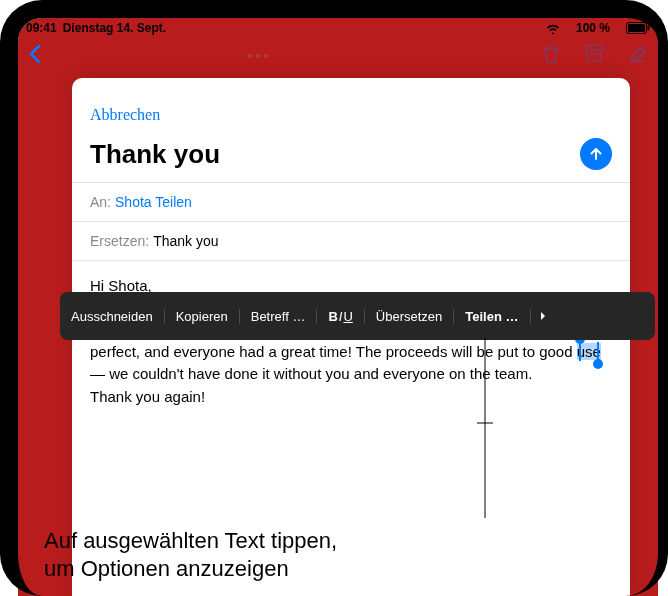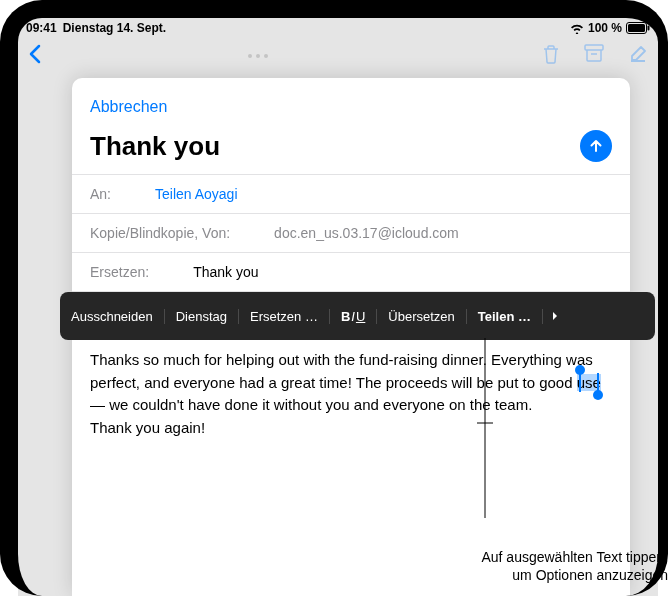--- a/index.html
+++ b/index.html
@@ -29,21 +29,21 @@
       box-sizing: border-box;
       pointer-events: none;
       z-index: 100;
     }
     .screen {
       position: absolute;
       top: 18px;
       left: 18px;
       right: 10px;
       bottom: 0;
-      background: #e5e5e5;
+      background: #b91c1c;
       border-top-left-radius: 24px;
       border-top-right-radius: 8px;
       overflow: hidden;
     }
     .status-bar {
       height: 20px;
       display: flex;
       align-items: center;
       padding: 0 8px;
       font-size: 12px;
@@ -52,21 +52,21 @@
     }
     .status-left {
       display: flex;
       align-items: center;
       gap: 6px;
     }
     .status-right {
       margin-left: auto;
       display: flex;
       align-items: center;
-      gap: 4px;
+      gap: 16px;
     }
     .wifi-icon svg, .battery-icon svg {
       display: block;
     }
     .nav-bar {
       height: 36px;
       display: flex;
       align-items: center;
       padding: 0 10px;
       position: relative;
@@ -101,21 +101,22 @@
       left: 54px;
       right: 28px;
       bottom: 0;
       background: #fff;
       border-radius: 10px 10px 0 0;
       box-shadow: 0 -1px 20px rgba(0,0,0,0.15);
       display: flex;
       flex-direction: column;
     }
     .modal-header {
-      padding: 20px 18px 8px;
+      padding: 28px 18px 8px;
+      font-family: Liberation Serif, serif;
     }
     .cancel-link {
       color: #007aff;
       font-size: 16px;
     }
     .title-row {
       display: flex;
       align-items: center;
       padding: 6px 18px 12px;
     }
@@ -133,21 +134,20 @@
       display: flex;
       align-items: center;
       justify-content: center;
     }
     .field-row {
       padding: 11px 18px;
       border-top: 1px solid #e2e2e4;
       display: flex;
       align-items: center;
       font-size: 14px;
-      gap: 40px;
     }
     .field-label {
       color: #8a8a8e;
     }
     .field-value-link {
       color: #007aff;
       margin-left: 4px;
     }
     .field-value-gray {
       color: #8a8a8e;
@@ -243,22 +243,22 @@
       bottom: 0;
       height: 18px;
       background: linear-gradient(to bottom, rgba(255,255,255,0), rgba(255,255,255,1));
       z-index: 30;
     }
     .caption {
       position: absolute;
       bottom: 12px;
       left: 0;
       right: 0;
-      text-align: right;
-      font-size: 14px;
+      text-align: left;
+      font-size: 22px;
       color: #000;
       line-height: 1.3;
       z-index: 200;
       pointer-events: none;
       margin-left: 44px;
     }
     .callout-line {
       position: absolute;
       z-index: 150;
       pointer-events: none;
@@ -331,49 +331,45 @@
       <span class="email-title">Thank you</span>
       <span class="send-btn">
         <svg width="16" height="16" viewBox="0 0 16 16">
             <path d="M8 13V3M3.5 7.5L8 3l4.5 4.5" stroke="#fff" stroke-width="2" fill="none" stroke-linecap="round" stroke-linejoin="round"></path>
           </svg>
       </span>
     </div>
 
     <div class="field-row">
       <span class="field-label">An:</span>
-      <span class="field-value-link">Teilen Aoyagi</span>
-    </div>
-
-    <div class="field-row">
-      <span class="field-label">Kopie/Blindkopie, Von:</span>
-      <span class="field-value-gray">doc.en_us.03.17@icloud.com</span>
-    </div>
+      <span class="field-value-link">Shota Teilen</span>
+    </div>
+
 
     <div class="field-row">
       <span class="field-label">Ersetzen:</span>
       <span class="field-value-black">Thank you</span>
     </div>
 
     <div class="email-body">
       <div class="body-greeting">Hi Shota,</div>
       <div class="body-para">
         <span>Thanks so much for helping out with the fund-raising dinner. Everything was perfect, and everyone had a great time! The proceeds will be put to good </span><span class="selection-highlight"><span class="sel-handle start"></span><span class="sel-bar start"></span><span>use</span><span class="sel-bar end"></span><span class="sel-handle end"></span></span><span> — we couldn't have done it without you and everyone on the team.</span>
       </div>
       <div class="footer-text">Thank you again!</div>
     </div>
   </div>
 
   <div class="gradient-fade"></div>
 </div>
 
 <div class="edit-menu">
   <div class="edit-menu-item">Ausschneiden</div>
-  <div class="edit-menu-item">Dienstag</div>
-  <div class="edit-menu-item">Ersetzen …</div>
+  <div class="edit-menu-item">Kopieren</div>
+  <div class="edit-menu-item">Betreff …</div>
   <div class="edit-menu-item biu">
     <span class="b">B</span>
       <span class="i">I</span>
       <span class="u">U</span>
   </div>
   <div class="edit-menu-item">Übersetzen</div>
   <div class="edit-menu-item" style="border-right:1px solid #4a4a4a;font-weight:bold;">Teilen …</div>
   <div class="edit-menu-arrow">
     <svg width="8" height="12" viewBox="0 0 8 12">
         <path d="M2 2l4 4-4 4" fill="#fff"></path>

